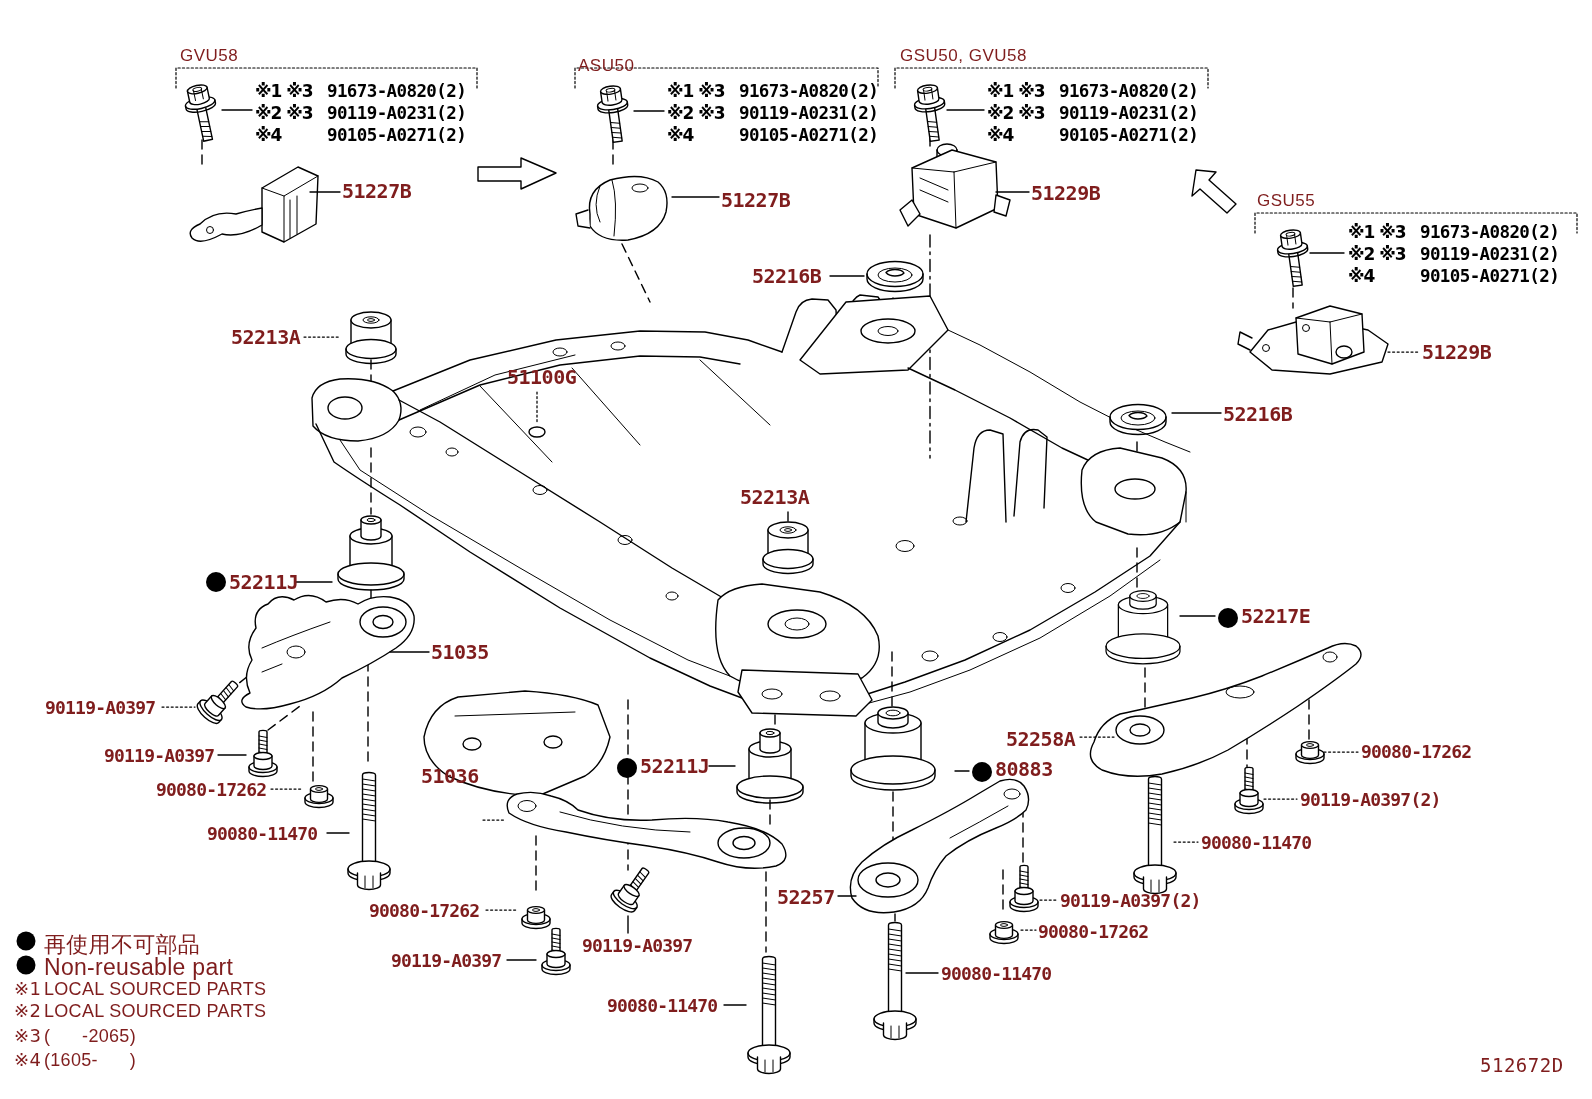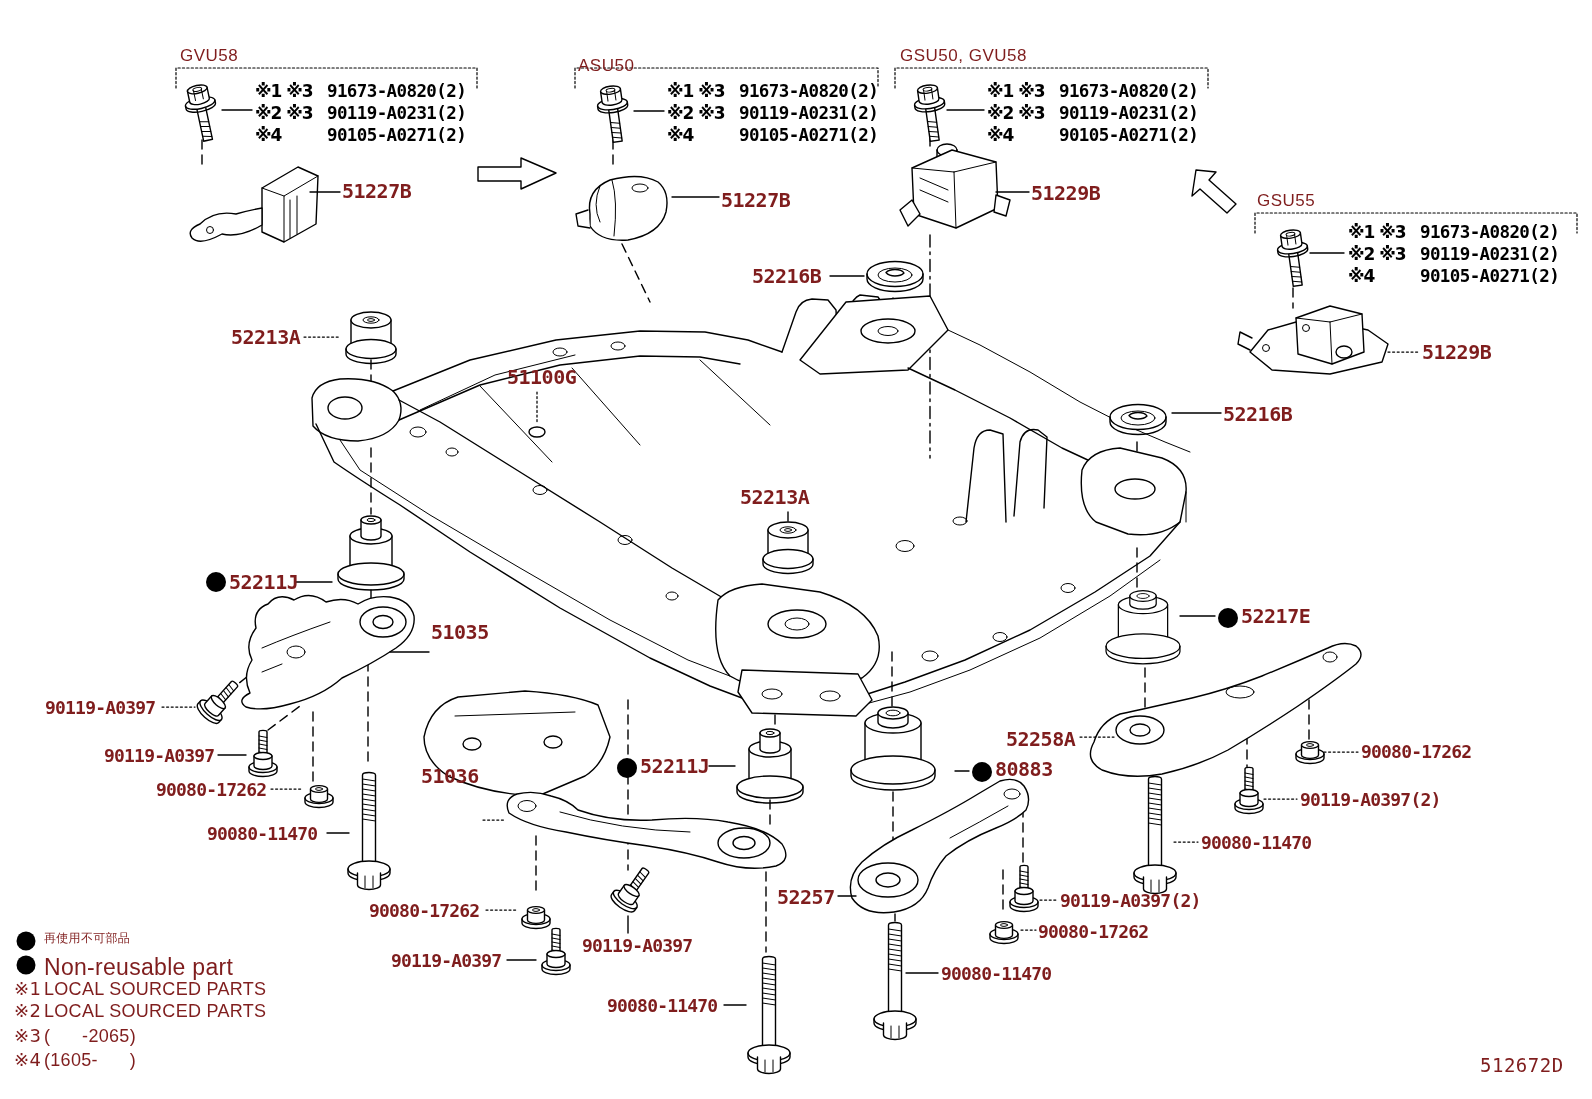--- a/index.html
+++ b/index.html
@@ -392,21 +392,21 @@
 <div class="lbl p20" style="left:1031px;top:181px">51229B</div>
 <div class="lbl p20" style="left:1422px;top:340px">51229B</div>
 
 <div class="lbl p20" style="left:752px;top:264px">52216B</div>
 <div class="lbl p20" style="left:231px;top:325px">52213A</div>
 <div class="lbl p20" style="left:507px;top:365px">51100G</div>
 <div class="lbl p20" style="left:1223px;top:402px">52216B</div>
 <div class="lbl p20" style="left:740px;top:485px">52213A</div>
 <div class="lbl p20" style="left:229px;top:570px">52211J</div>
 <div class="lbl p20" style="left:1241px;top:604px">52217E</div>
-<div class="lbl p20" style="left:431px;top:620px">51035</div>
+<div class="lbl p20" style="left:431px;top:640px">51035</div>
 <div class="lbl p20" style="left:1006px;top:727px">52258A</div>
 <div class="lbl p20" style="left:640px;top:754px">52211J</div>
 <div class="lbl p20" style="left:995px;top:757px">80883</div>
 <div class="lbl p20" style="left:421px;top:764px">51036</div>
 <div class="lbl p20" style="left:777px;top:885px">52257</div>
 
 <div class="lbl p18" style="left:45px;top:697px">90119-A0397</div>
 <div class="lbl p18" style="left:104px;top:745px">90119-A0397</div>
 <div class="lbl p18" style="left:156px;top:779px">90080-17262</div>
 <div class="lbl p18" style="left:207px;top:823px">90080-11470</div>
@@ -414,21 +414,21 @@
 <div class="lbl p18" style="left:391px;top:950px">90119-A0397</div>
 <div class="lbl p18" style="left:582px;top:935px">90119-A0397</div>
 <div class="lbl p18" style="left:607px;top:995px">90080-11470</div>
 <div class="lbl p18" style="left:941px;top:963px">90080-11470</div>
 <div class="lbl p18" style="left:1060px;top:890px">90119-A0397(2)</div>
 <div class="lbl p18" style="left:1038px;top:921px">90080-17262</div>
 <div class="lbl p18" style="left:1361px;top:741px">90080-17262</div>
 <div class="lbl p18" style="left:1300px;top:789px">90119-A0397(2)</div>
 <div class="lbl p18" style="left:1201px;top:832px">90080-11470</div>
 
-<div class="lbl leg" style="left:44px;top:930px;font-size:12px">再使用不可部品</div>
+<div class="lbl leg" style="left:44px;top:930px;font-size:22px">再使用不可部品</div>
 <div class="lbl leg" style="left:44px;top:954px;font-size:23px">Non-reusable part</div>
 <div class="lbl leg" style="left:14px;top:978px"><span class="lmark">※1</span><span>LOCAL SOURCED PARTS</span></div>
 <div class="lbl leg" style="left:14px;top:1000px"><span class="lmark">※2</span><span>LOCAL SOURCED PARTS</span></div>
 <div class="lbl leg" style="left:14px;top:1025px"><span class="lmark">※3</span><span style="white-space:pre">(      -2065)</span></div>
 <div class="lbl leg" style="left:14px;top:1049px"><span class="lmark">※4</span><span style="white-space:pre">(1605-      )</span></div>
 
 <div class="lbl code" style="left:1480px;top:1054px">512672D</div>
 
 </div>
 

